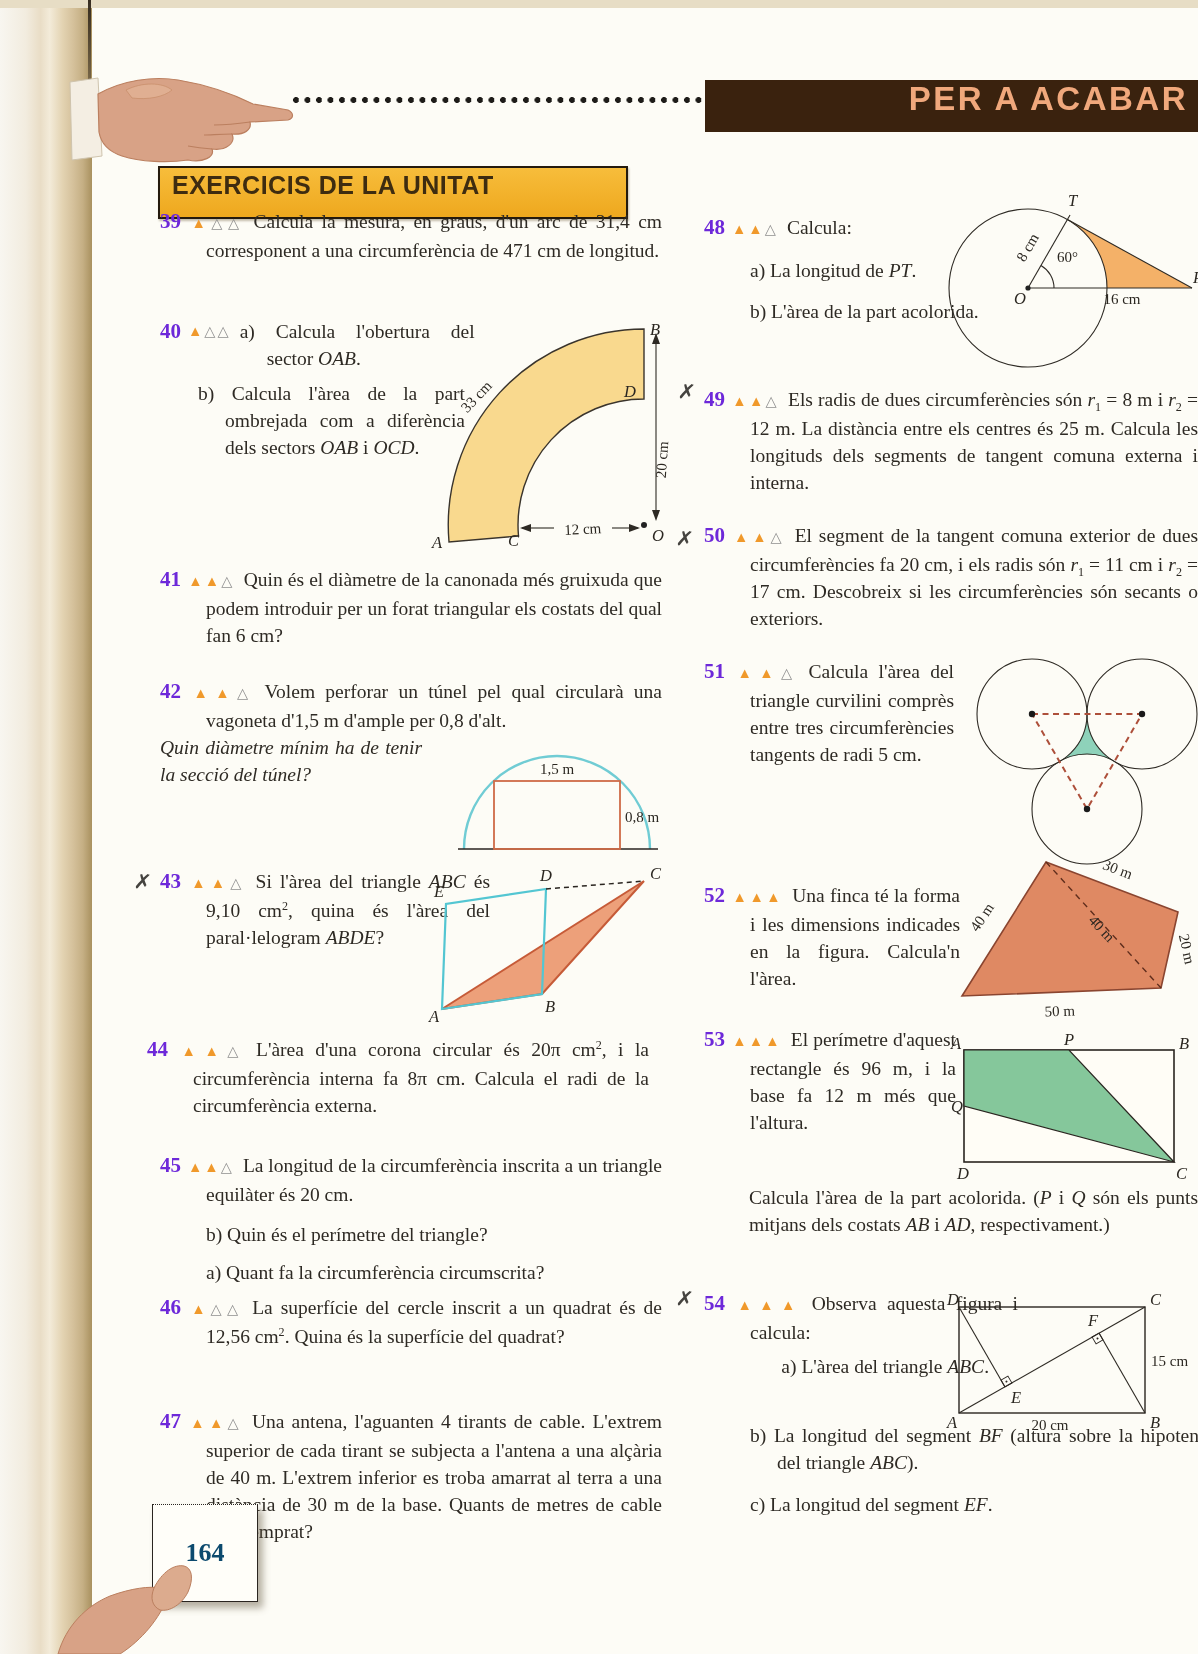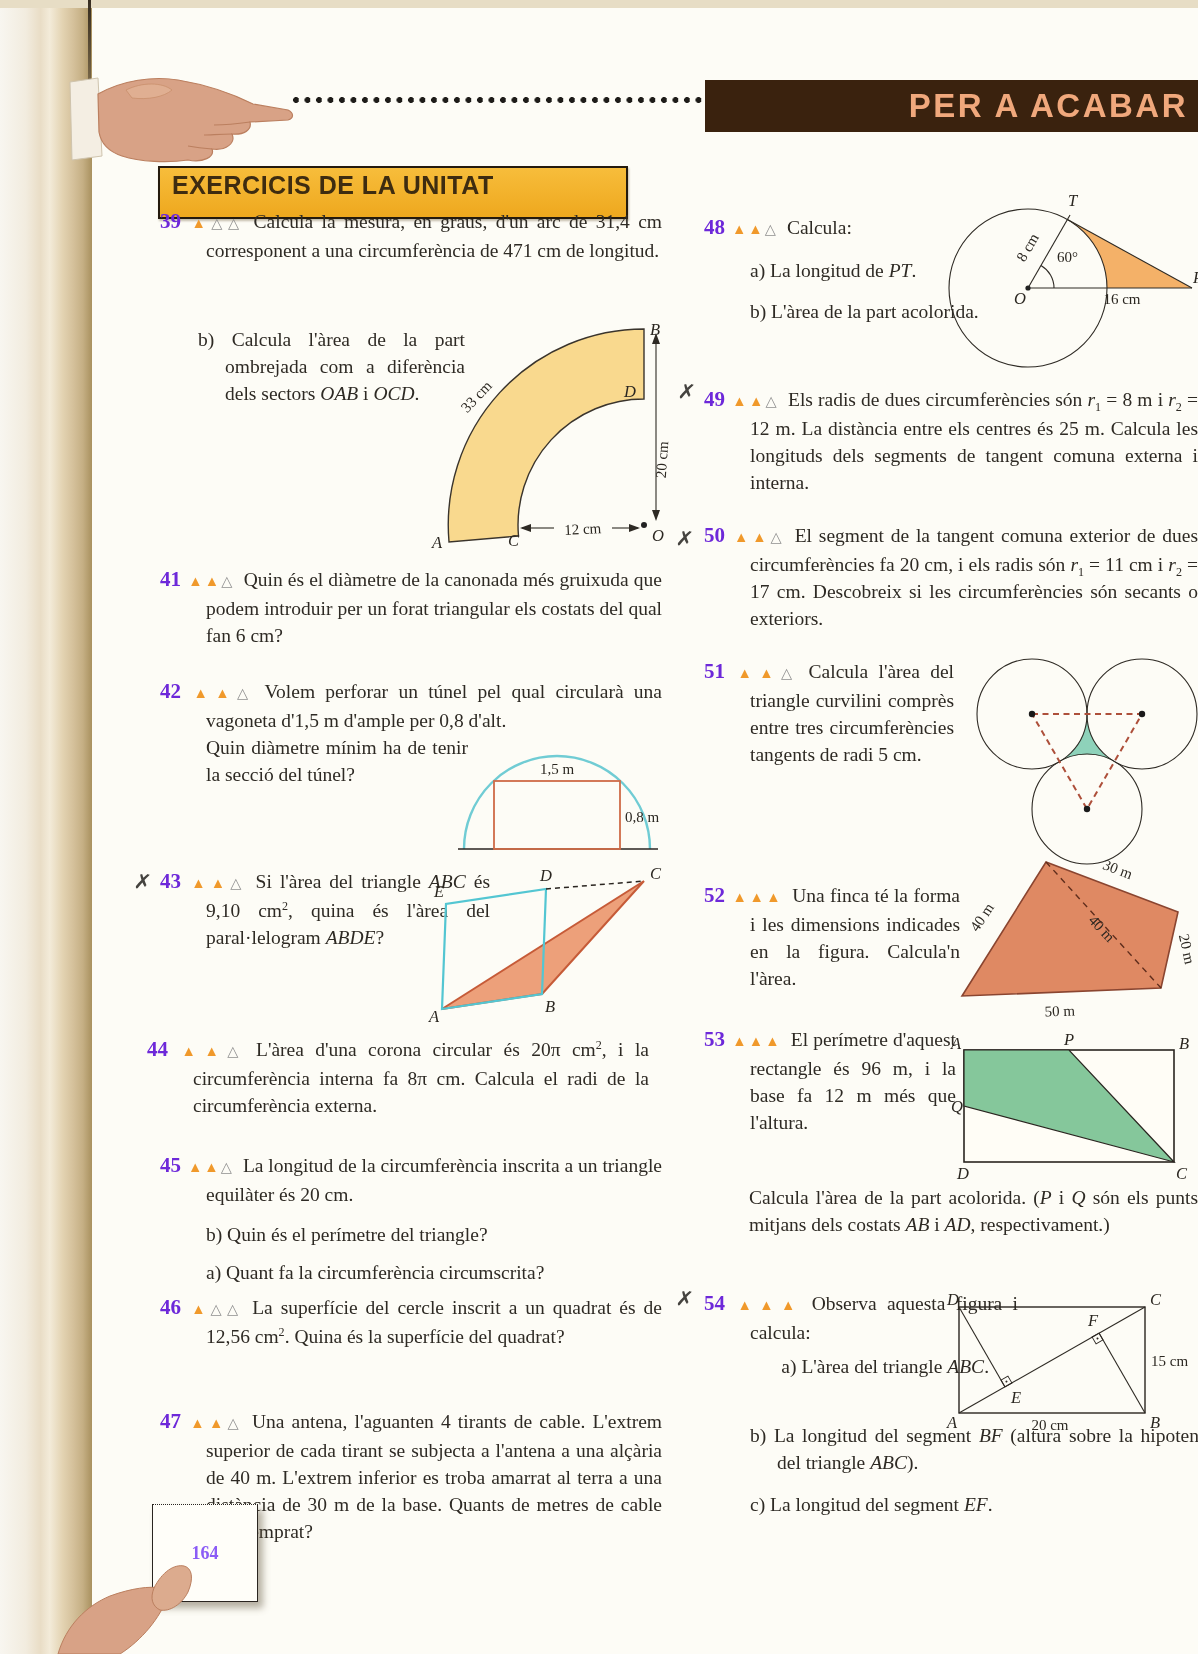--- a/index.html
+++ b/index.html
@@ -10,21 +10,21 @@
   
   .edge-strip{position:absolute;left:0;top:0;bottom:0;width:92px;
     background:linear-gradient(90deg,#f8f6f0 0%,#f2ecdf 28%,#e9ddc6 44%,#f3ebd9 54%,#e3d3b2 68%,#d4c09a 80%,#c5af84 90%,#a9915f 100%);}
   .top-strip{position:absolute;left:0;right:0;top:0;height:8px;background:#e7ddc5;}
   .spine-line{position:absolute;left:88px;top:0;width:3px;height:150px;
     background:linear-gradient(#352b1f,rgba(53,43,31,0));}
   .paper{position:absolute;left:92px;top:8px;right:0;bottom:0;background:#fdfcf6;}
 
   
   .banner{position:absolute;left:705px;top:80px;width:493px;height:52px;background:#3a220e;
-    display:flex;align-items:center;justify-content:flex-end;padding-right:10px;box-sizing:border-box;
+    display:flex;justify-content:flex-end;padding-right:10px;box-sizing:border-box;
     font-family:"Liberation Sans",sans-serif;font-weight:bold;font-size:33px;letter-spacing:2.5px;color:#f0a87c;}
   .dotted-line{position:absolute;left:292px;top:96px;width:412px;height:9px;
     background-image:radial-gradient(circle at 4px 4px,#1d1b18 2.7px,transparent 3.2px);
     background-size:11.5px 9px;background-repeat:repeat-x;}
   .section-header{position:absolute;left:158px;top:166px;width:470px;height:53px;box-sizing:border-box;
     background:linear-gradient(#f7bd3b,#eea81e);border:2.5px solid #241a0d;
     font-family:"Liberation Sans",sans-serif;font-weight:bold;font-size:25px;letter-spacing:.5px;
     color:#3e2c10;padding-left:12px;line-height:35px;box-shadow:1px 2px 2px rgba(90,70,30,.35);}
 
   
@@ -45,21 +45,21 @@
   
   svg{position:absolute;overflow:visible;}
   text.lbl{font-family:"Liberation Serif",serif;font-size:15px;fill:#2b2721;}
   text.pt{font-family:"Liberation Serif",serif;font-style:italic;font-size:16.5px;fill:#2b2721;}
   .thin{stroke:#2e2a24;stroke-width:1.1;fill:none;}
 
   
   .page-box{position:absolute;left:152px;top:1504px;width:104px;height:96px;background:#fffef9;
     border:1.6px solid #2a2520;border-top-style:dotted;z-index:3;
     box-shadow:5px 6px 7px rgba(95,85,60,.45);display:flex;align-items:center;justify-content:center;}
-  .page-box span{font-weight:bold;font-size:18px;color:#8b5cf6;}
+  .page-box span{font-weight:bold;font-size:26px;color:#0c4a6e;}
   .hand{z-index:4;}
 </style>
 </head>
 <body>
 
 <div class="edge-strip"></div>
 <div class="paper"></div>
 <div class="top-strip"></div>
 <div class="spine-line"></div>
 
@@ -74,20 +74,25 @@
 <div class="banner">
     <span>PER A ACABAR</span>
   </div>
 <div class="section-header">EXERCICIS DE LA UNITAT</div>
 
 <div class="ex" style="left:160px;top:208px;width:502px">
   <p class="hang"><span class="num">39</span><span class="tris"><span class="tri f">▲</span><span class="tri o">△</span><span class="tri o">△</span></span><span>Calcula la mesura, en graus, d'un arc de 31,4 cm corresponent a una circumferència de 471 cm de longitud.</span></p>
 </div>
 
 <div class="ex" style="left:160px;top:318px;width:502px">
+  <div class="exrow">
+    <span class="num">40</span>
+      <span class="tris"><span class="tri f">▲</span><span class="tri o">△</span><span class="tri o">△</span></span>
+    <div class="item" style="width:208px">a) Calcula l'obertura del sector <i>OAB</i>.</div>
+  </div>
   <div class="item" style="margin:8px 0 0 38px;width:240px">b) Calcula l'àrea de la part ombrejada com a diferència dels sectors <i>OAB</i> i <i>OCD</i>.</div>
 </div>
 
 <svg style="left:418px;top:320px" width="252" height="240" viewBox="0 0 252 240">
   <path d="M 31,222 A 196,196 0 0 1 226,9 L 226,79 A 126,126 0 0 0 100.5,216 Z" fill="#f9d98e" stroke="#3a342c" stroke-width="1.4"></path>
   <line x1="238" y1="16" x2="238" y2="198" class="thin"></line>
   <polygon points="234,24 238,13 242,24" fill="#2e2a24"></polygon>
   <polygon points="234,190 238,201 242,190" fill="#2e2a24"></polygon>
   <line x1="104" y1="208" x2="136" y2="208" class="thin"></line>
   <line x1="194" y1="208" x2="220" y2="208" class="thin"></line>
@@ -103,21 +108,21 @@
   <text class="lbl" transform="translate(165,214) rotate(-3)" text-anchor="middle">12 cm</text>
   <text class="pt" x="234" y="221">O</text>
 </svg>
 
 <div class="ex" style="left:160px;top:566px;width:502px">
   <p class="hang"><span class="num">41</span><span class="tris"><span class="tri f">▲</span><span class="tri f">▲</span><span class="tri o">△</span></span><span>Quin és el diàmetre de la canonada més gruixuda que podem introduir per un forat triangular els costats del qual fan 6 cm?</span></p>
 </div>
 
 <div class="ex" style="left:160px;top:678px;width:502px">
   <p class="hang"><span class="num">42</span><span class="tris"><span class="tri f">▲</span><span class="tri f">▲</span><span class="tri o">△</span></span><span>Volem perforar un túnel pel qual circularà una vagoneta d'1,5 m d'ample per 0,8 d'alt.</span></p>
-  <p style="margin-left:46px;width:262px;">Quin diàmetre mínim ha de tenir la secció del túnel?</p>
+  <p style="width:262px;font-style:italic;">Quin diàmetre mínim ha de tenir la secció del túnel?</p>
 </div>
 
 <svg style="left:450px;top:746px" width="217" height="117" viewBox="0 0 217 117">
   <path d="M 14,103 A 93,93 0 0 1 200,103" fill="none" stroke="#70ccd4" stroke-width="2.4"></path>
   <line x1="8" y1="103" x2="208" y2="103" stroke="#2a2520" stroke-width="1.6"></line>
   <rect x="44" y="35" width="126" height="68" fill="none" stroke="#cf6b47" stroke-width="1.8"></rect>
   <text class="lbl" x="107" y="28" text-anchor="middle" font-size="16">1,5 m</text>
   <text class="lbl" x="175" y="76" font-size="16">0,8 m</text>
 </svg>
 

